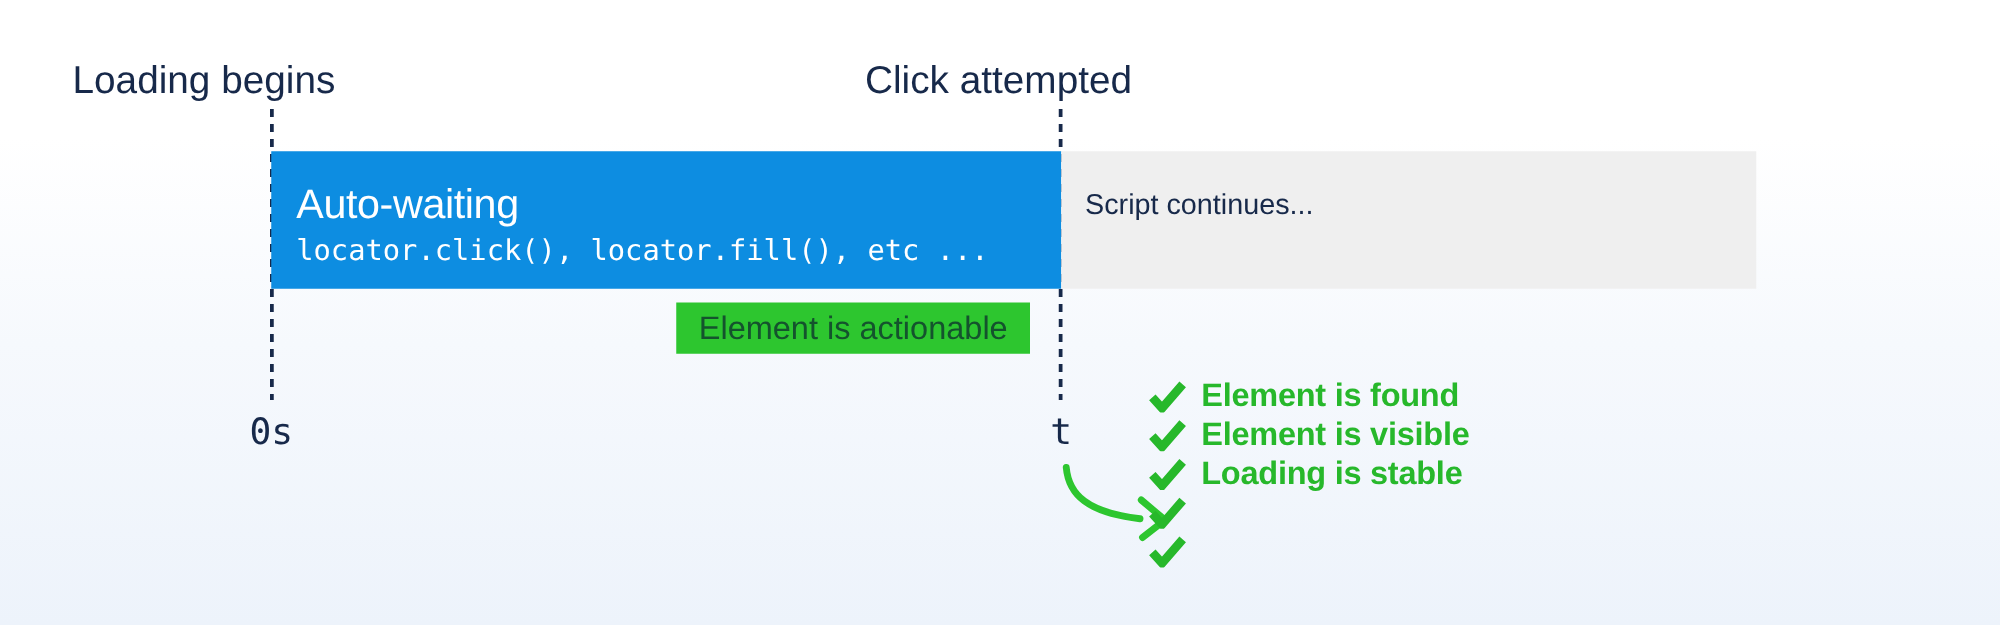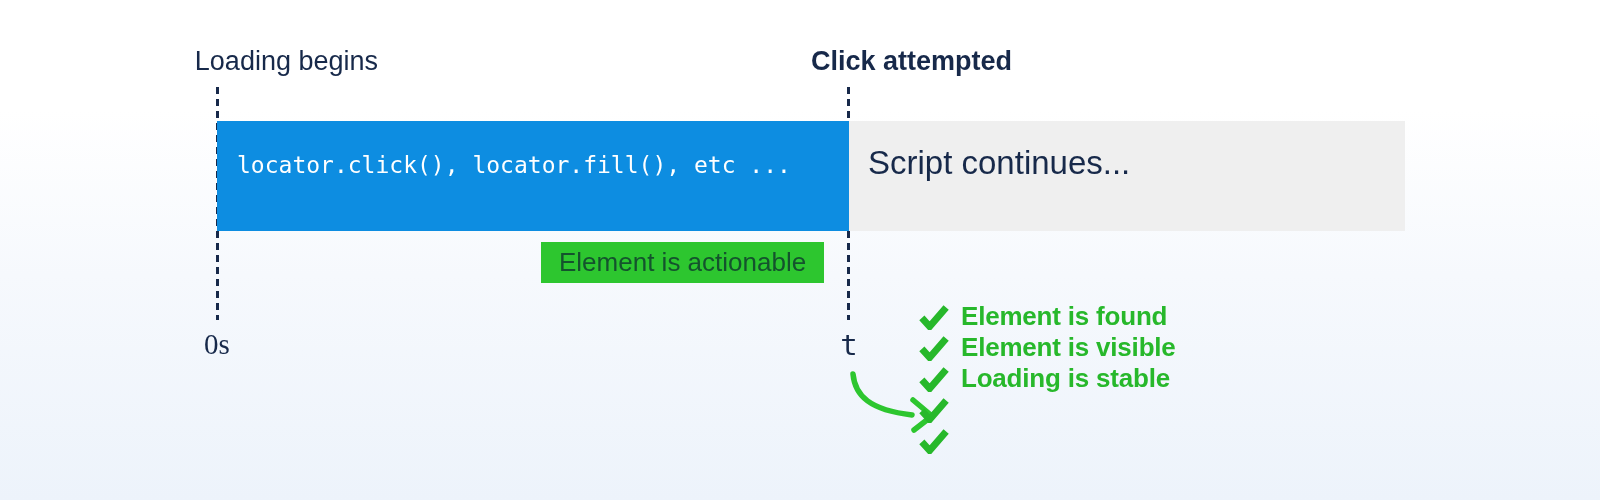--- a/index.html
+++ b/index.html
@@ -5,25 +5,25 @@
   html,body{margin:0;padding:0;}
   .stage{
     position:relative;
     width:1600px;height:500px;
     overflow:hidden;
     background:linear-gradient(180deg,#ffffff 0%,#ffffff 22%,#f6f9fd 55%,#edf3fb 100%);
     font-family:"Liberation Sans",sans-serif;
   }
   .top-label{
     position:absolute;top:46px;width:320px;
-    text-align:right;
-    font-size:27px;font-weight:500;color:#17294a;
+    text-align:left;
+    font-size:31px;font-weight:500;color:#17294a;
   }
   .label-start{left:58px;}
-  .label-end{left:692px;font-weight:bold;}
+  .label-end{left:692px;}
   .vline{
     position:absolute;top:87px;height:233px;width:3px;
     background:repeating-linear-gradient(180deg,#17294a 0px,#17294a 7px,transparent 7px,transparent 12px);
   }
   .vline-start{left:216px;}
   .vline-end{left:847px;}
   .blue-box{
     position:absolute;left:217px;top:121px;width:632px;height:110px;
     background:#0d8de1;color:#ffffff;
     box-sizing:border-box;padding:24px 0 0 20px;
@@ -32,33 +32,33 @@
   .box-code{
     margin-top:5px;
     font-family:"DejaVu Sans Mono",monospace;
     font-size:23px;line-height:30px;white-space:nowrap;
   }
   .gray-box{
     position:absolute;left:849px;top:121px;width:556px;height:110px;
     background:#efefef;color:#17294a;
     box-sizing:border-box;padding:24px 0 0 19px;
   }
-  .gray-title{font-size:33px;font-weight:400;line-height:36px;}
+  .gray-title{font-size:23px;font-weight:400;line-height:36px;}
   .badge{
     position:absolute;left:541px;top:242px;height:41px;
     background:#2dc62f;color:#14532d;
     font-size:26px;line-height:41px;
     padding:0 18px;white-space:nowrap;
   }
   .tick{
     position:absolute;top:328px;width:60px;text-align:center;
     font-family:"DejaVu Sans Mono",monospace;
     font-size:29px;color:#17294a;
   }
-  .tick-start{left:187px;font-family:Liberation Serif, serif;}
+  .tick-start{left:187px;}
   .tick-end{left:819px;}
   .arrow-svg{position:absolute;left:840px;top:360px;}
   .checklist{position:absolute;left:918px;top:301px;}
   .check-row{display:flex;align-items:center;height:31px;}
   .check-icon{width:32px;height:26px;margin-right:11px;flex:0 0 auto;}
   .check-label{
     font-size:26px;font-weight:700;color:#27b82b;
     white-space:nowrap;letter-spacing:-0.2px;
   }
 </style>
@@ -67,20 +67,21 @@
 
 <div class="stage">
 
   <div class="top-label label-start">Loading begins</div>
   <div class="top-label label-end">Click attempted</div>
 
   <div class="vline vline-start"></div>
   <div class="vline vline-end"></div>
 
   <div class="blue-box">
+    <div class="box-title">Auto-waiting</div>
     <div class="box-code">locator.click(), locator.fill(), etc ...</div>
   </div>
 
   <div class="gray-box">
     <div class="gray-title">Script continues...</div>
   </div>
 
   <div class="badge">Element is actionable</div>
 
   <div class="tick tick-start">0s</div>

